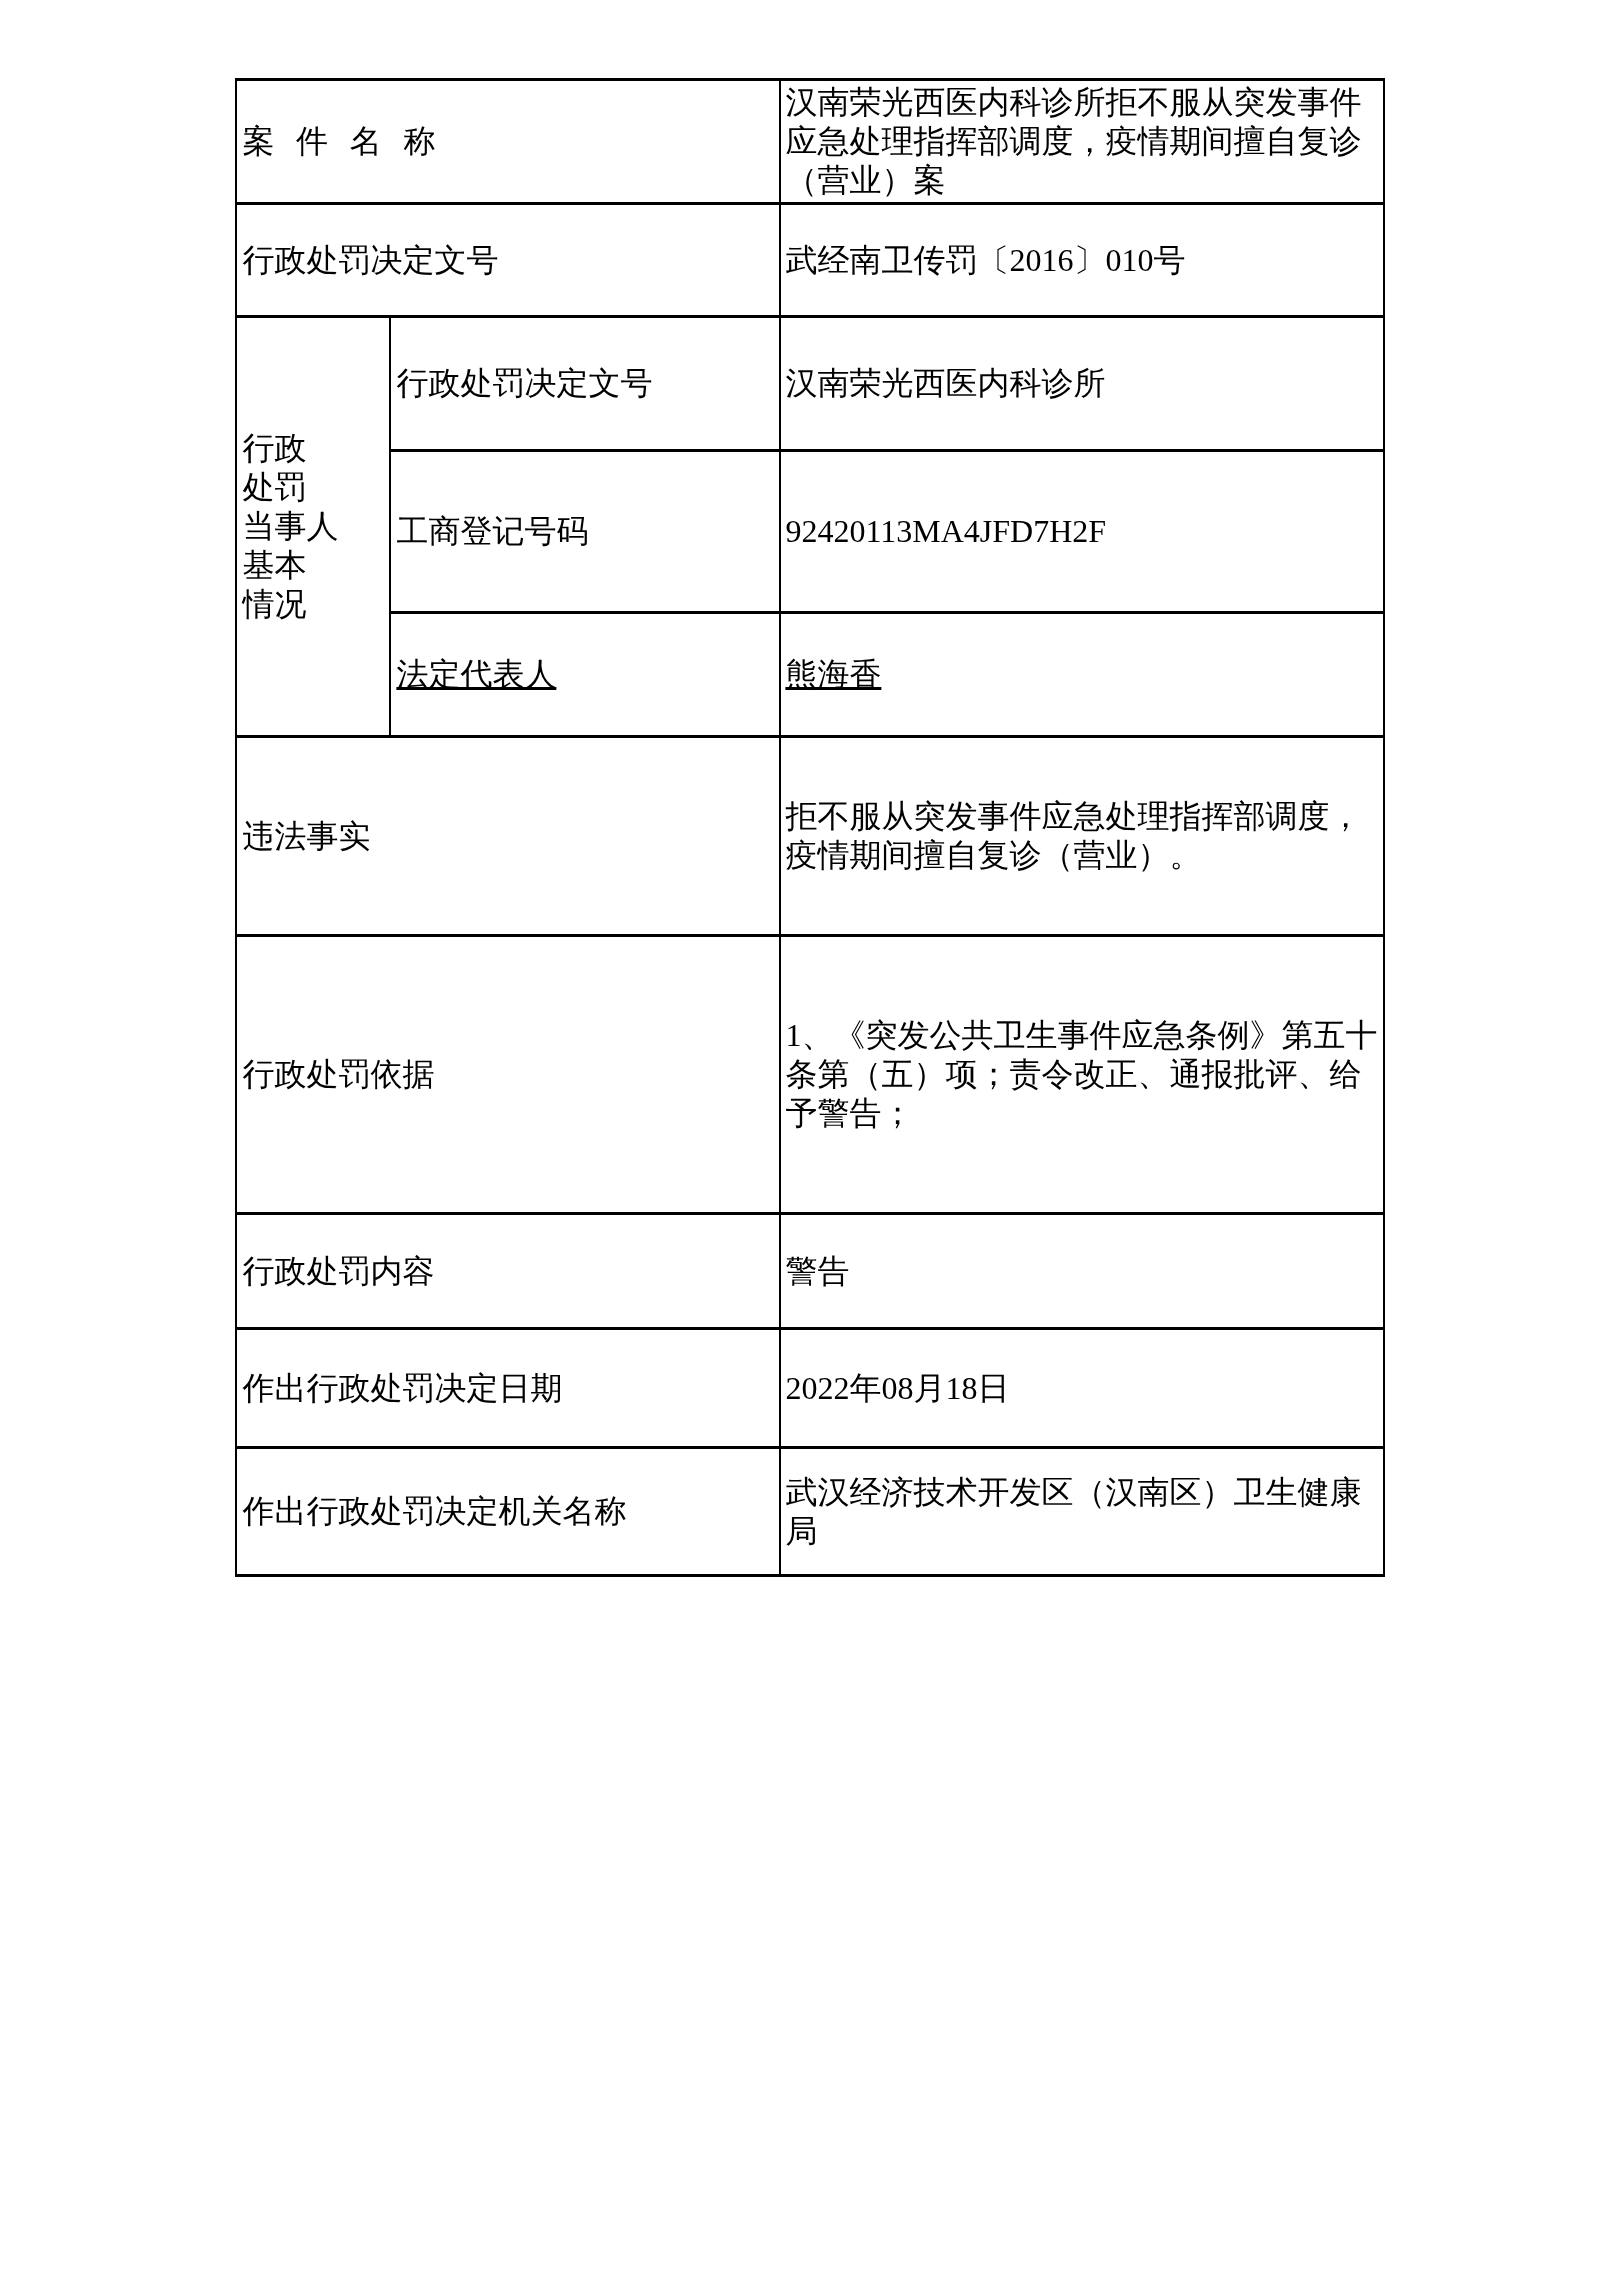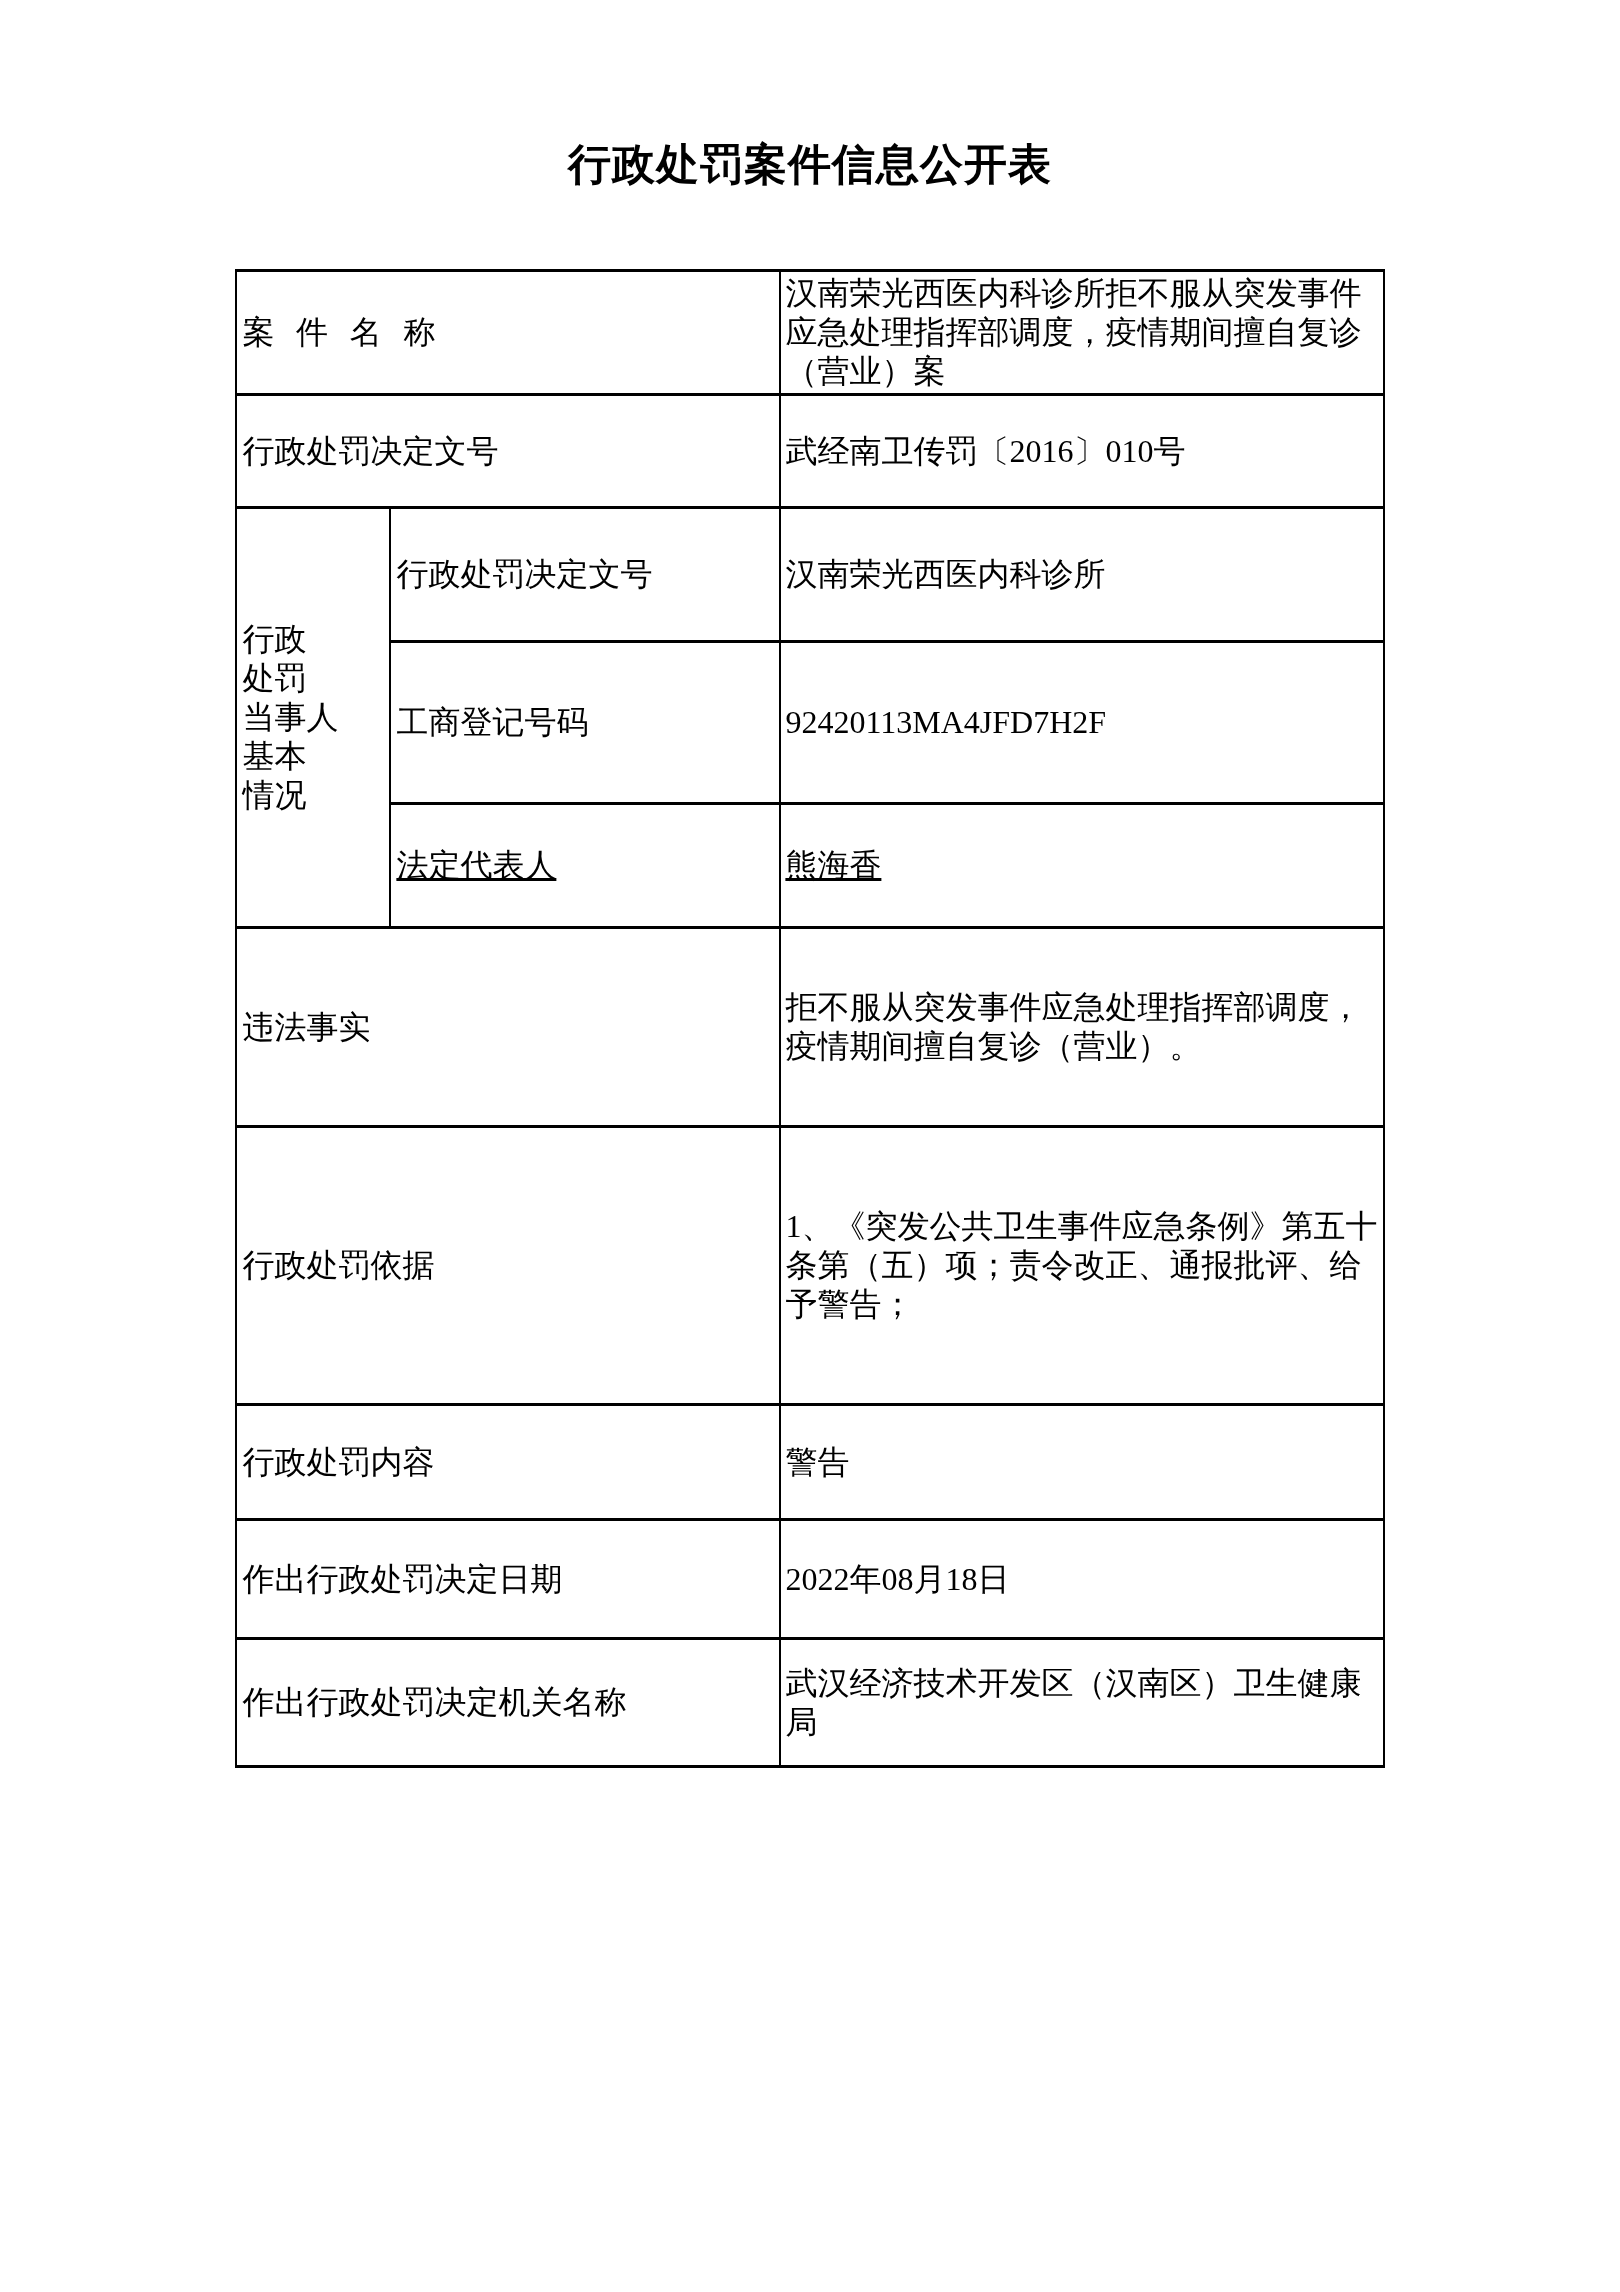--- a/index.html
+++ b/index.html
@@ -54,21 +54,20 @@
   tr.r-basis     { height: 278px; }
   tr.r-content   { height: 115px; }
   tr.r-date      { height: 119px; }
   tr.r-authority { height: 128px; margin-top: 32px; }
 </style>
 </head>
 <body>
 
 <div class="page">
 
-  <div class="doc-title">行政处罚案件信息公开表</div>
 
   <table class="penalty-table">
     <colgroup>
       <col style="width:154px">
       <col style="width:389px">
       <col style="width:604px">
     </colgroup>
     <tbody>
       <tr class="r-case">
         <td colspan="2" class="label-cell spaced-label">案 件 名 称</td>

